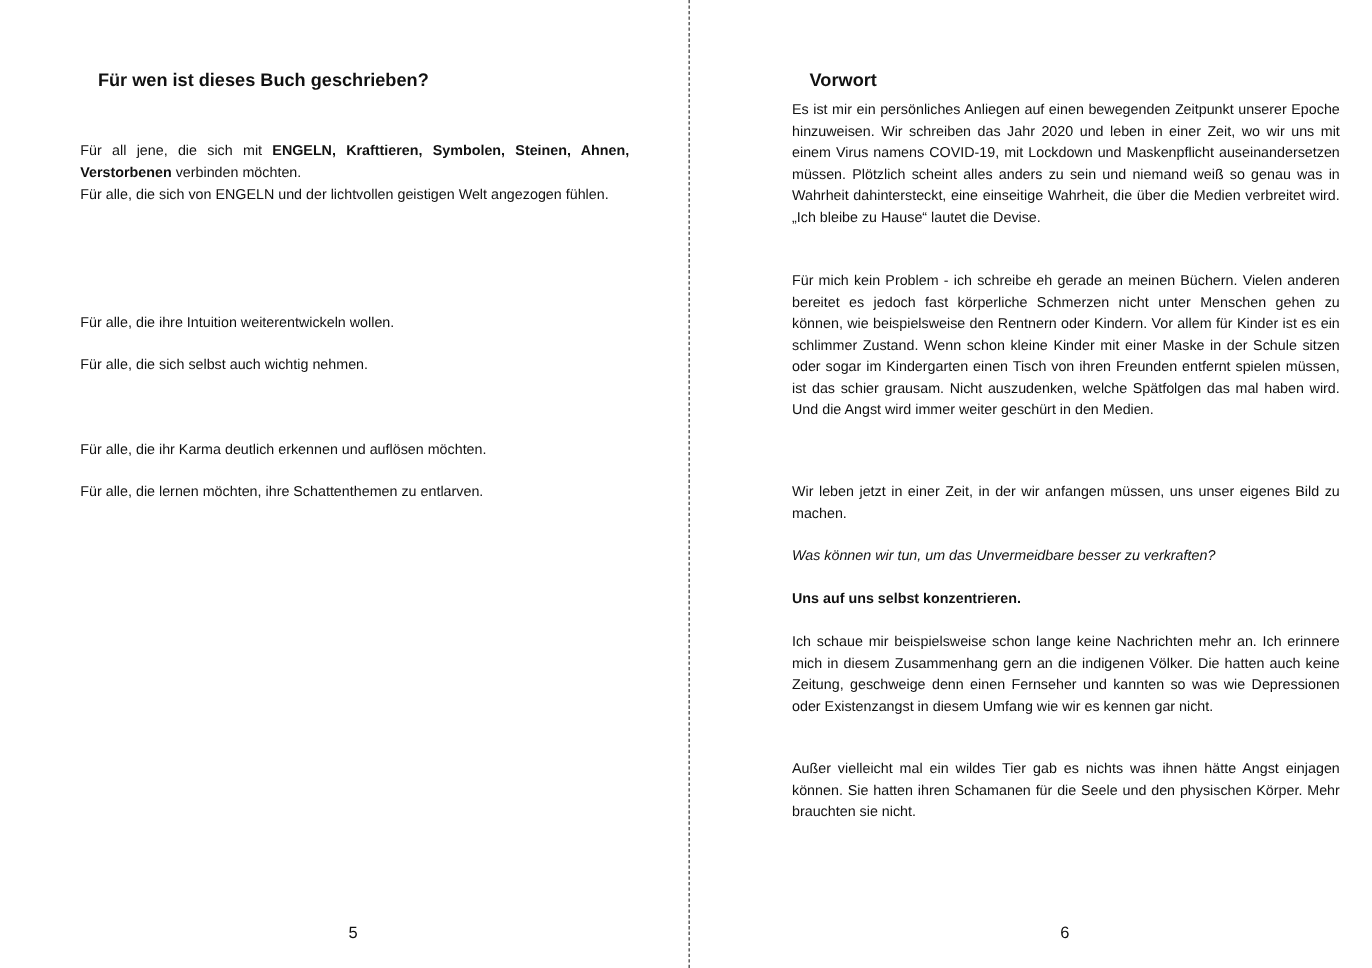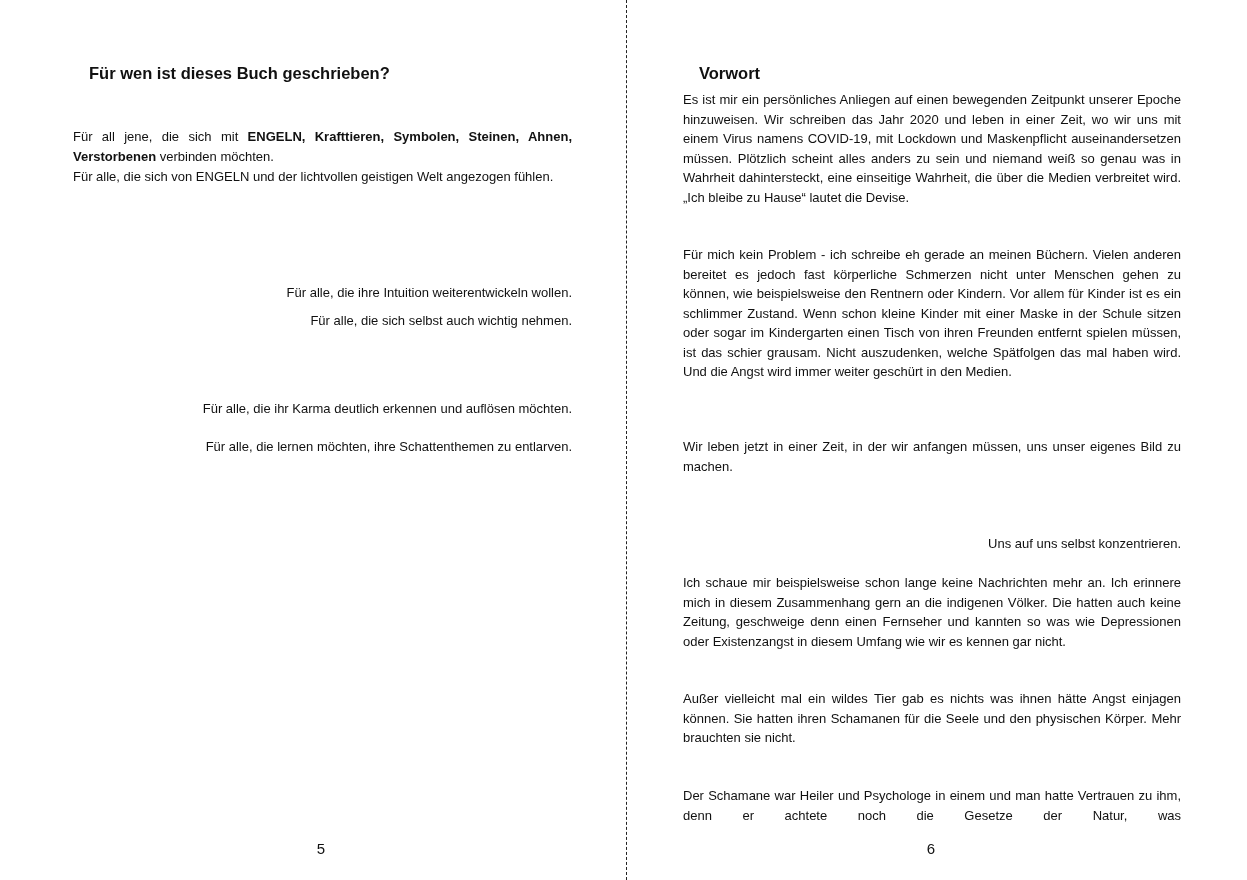--- a/index.html
+++ b/index.html
@@ -6,61 +6,61 @@
   body {
     width: 1247px; height: 880px; position: relative; overflow: hidden;
     font-family: "Liberation Sans", sans-serif; color: #111111;
   }
   .divider {
     position: absolute; left: 626px; top: 0; width: 0; height: 880px;
     border-left: 1.5px dashed #222222;
   }
   .page { position: absolute; top: 0; height: 880px; }
   .page-left { left: 73px; width: 499px; }
-  .page-right { left: 683px; width: 498px; }
+  .page-right { left: 720px; width: 498px; }
   .heading {
     position: absolute; left: 0; font-weight: bold; font-size: 16.5px; margin: 16px;
   }
   .para {
     position: absolute; left: 0; right: 0; margin: 0;
     font-size: 13px; line-height: 19.5px; text-align: justify;
   }
-  .para.nojust { text-align: right; }
+  .para.nojust { text-align: left; }
   .para.italic { font-style: italic; }
-  .para.boldline { font-weight: normal; }
+  .para.boldline { font-weight: bold; }
   .page-num {
     position: absolute; top: 840px; font-size: 15px; width: 40px; text-align: center;
   }
 </style>
 </head>
 <body>
 
 <div class="divider"></div>
 
 <div class="page page-left">
   <h2 class="heading" style="top:48px">Für wen ist dieses Buch geschrieben?</h2>
 
   <p class="para" style="top:127px"><span>Für all jene, die sich mit </span><b>ENGELN, Krafttieren, Symbolen, Steinen, Ahnen, Verstorbenen</b><span> verbinden möchten.</span></p>
 
   <p class="para" style="top:167px">Für alle, die sich von ENGELN und der lichtvollen geistigen Welt angezogen fühlen.</p>
   <p class="para nojust" style="top:283px">Für alle, die ihre Intuition weiterentwickeln wollen.</p>
-  <p class="para nojust" style="top:311px">Für alle, die sich selbst auch wichtig nehmen.</p>
+  <p class="para nojust" style="top:321px">Für alle, die sich selbst auch wichtig nehmen.</p>
   <p class="para nojust" style="top:399px">Für alle, die ihr Karma deutlich erkennen und auflösen möchten.</p>
   <p class="para nojust" style="top:437px">Für alle, die lernen möchten, ihre Schattenthemen zu entlarven.</p>
 
   <div class="page-num" style="left:228px">5</div>
 </div>
 
 <div class="page page-right">
   <h2 class="heading" style="top:48px">Vorwort</h2>
 
   <p class="para" style="top:90px">Es ist mir ein persönliches Anliegen auf einen bewegenden Zeitpunkt unserer Epoche hinzuweisen. Wir schreiben das Jahr 2020 und leben in einer Zeit, wo wir uns mit einem Virus namens COVID-19, mit Lockdown und Maskenpflicht auseinandersetzen müssen. Plötzlich scheint alles anders zu sein und niemand weiß so genau was in Wahrheit dahintersteckt, eine einseitige Wahrheit, die über die Medien verbreitet wird. „Ich bleibe zu Hause“ lautet die Devise.</p>
   <p class="para" style="top:245px">Für mich kein Problem - ich schreibe eh gerade an meinen Büchern. Vielen anderen bereitet es jedoch fast körperliche Schmerzen nicht unter Menschen gehen zu können, wie beispielsweise den Rentnern oder Kindern. Vor allem für Kinder ist es ein schlimmer Zustand. Wenn schon kleine Kinder mit einer Maske in der Schule sitzen oder sogar im Kindergarten einen Tisch von ihren Freunden entfernt spielen müssen, ist das schier grausam. Nicht auszudenken, welche Spätfolgen das mal haben wird. Und die Angst wird immer weiter geschürt in den Medien.</p>
   <p class="para" style="top:437px">Wir leben jetzt in einer Zeit, in der wir anfangen müssen, uns unser eigenes Bild zu machen.</p>
 
+  <p class="para italic nojust" style="top:495px">Was können wir tun, um das Unvermeidbare besser zu verkraften?</p>
   <p class="para boldline nojust" style="top:534px">Uns auf uns selbst konzentrieren.</p>
 
   <p class="para" style="top:573px">Ich schaue mir beispielsweise schon lange keine Nachrichten mehr an. Ich erinnere mich in diesem Zusammenhang gern an die indigenen Völker. Die hatten auch keine Zeitung, geschweige denn einen Fernseher und kannten so was wie Depressionen oder Existenzangst in diesem Umfang wie wir es kennen gar nicht.</p>
   <p class="para" style="top:689px">Außer vielleicht mal ein wildes Tier gab es nichts was ihnen hätte Angst einjagen können. Sie hatten ihren Schamanen für die Seele und den physischen Körper. Mehr brauchten sie nicht.</p>
-  <p class="para" style="top:786px; text-align-last: justify;">Der Schamane war Heiler und Psychologe in einem und man hatte Vertrauen zu ihm, denn er achtete noch die Gesetze der Natur, was</p>
 
   <div class="page-num" style="left:228px">6</div>
 </div>
 
 </body></html>

